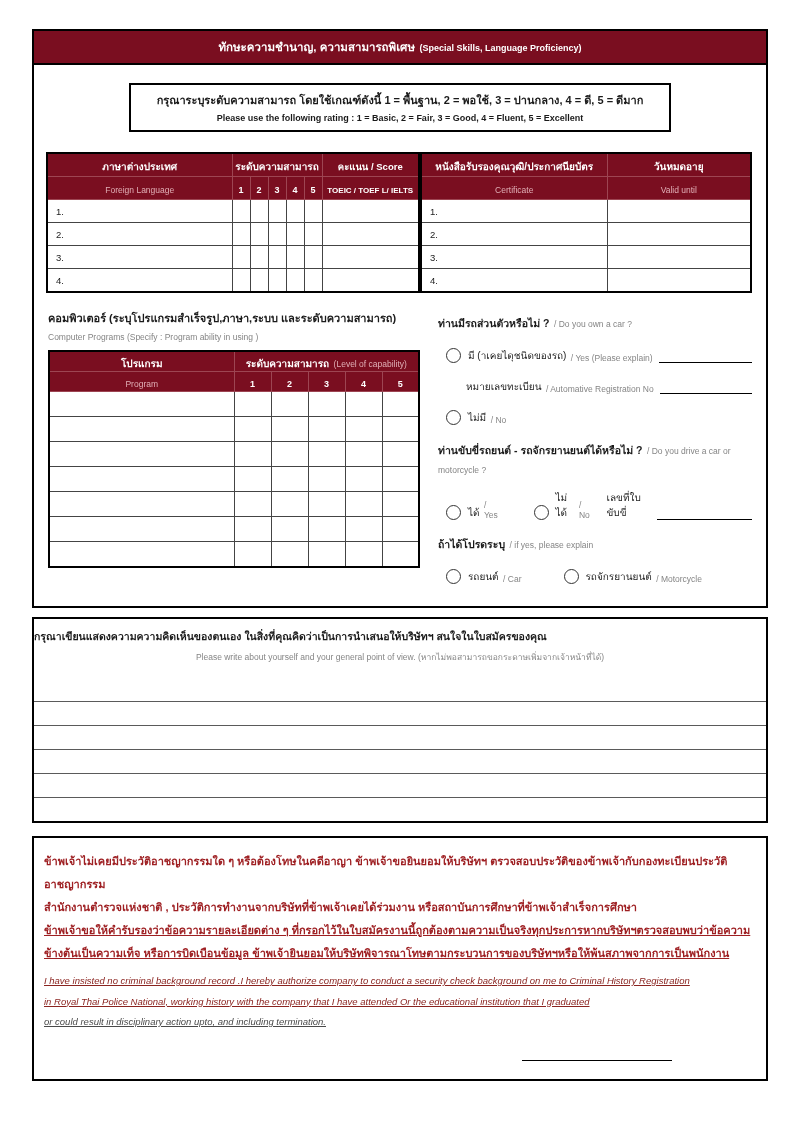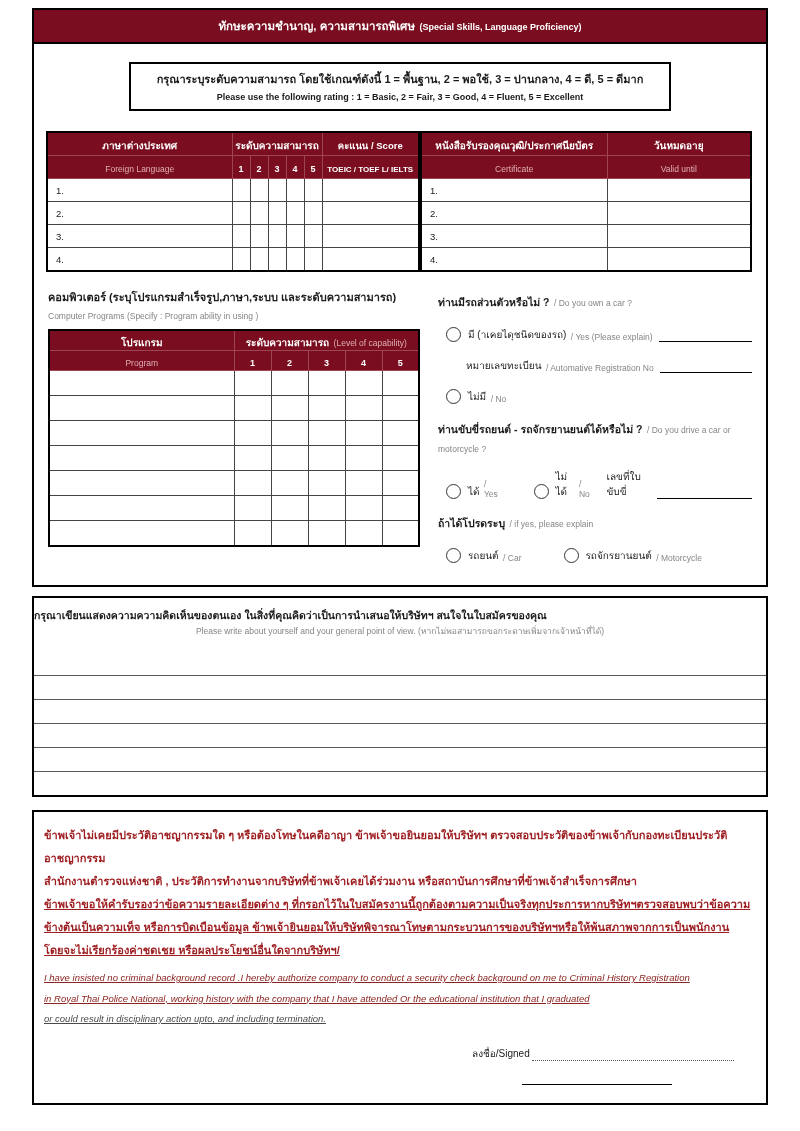--- a/index.html
+++ b/index.html
@@ -1,19 +1,19 @@
 <!DOCTYPE html>
 <html><head>
 <meta charset="utf-8">
 <style>
   html,body{margin:0;padding:0;background:#fff;}
   body{width:800px;height:1131px;font-family:"Liberation Sans",sans-serif;color:#1a1a1a;position:relative;overflow:hidden;}
   .box{margin:0 32px;border:2px solid #000;background:#fff;}
   
-  #box1{margin-top:8px;}
+  #box1{margin-top:29px;}
   .titlebar{background:#7a0e20;border-bottom:2px solid #000;text-align:center;padding:6px 0 7px;}
   .titlebar .th{color:#fff;font-weight:bold;font-size:11.5px;}
   .titlebar .en{color:#fff;font-weight:bold;font-size:9px;}
   .rating-box{width:530px;margin:18px auto 0;border:2px solid #000;text-align:center;padding:6px 4px 7px;}
   .rating-box .th{font-size:11px;font-weight:bold;}
   .rating-box .en{font-size:9px;font-weight:bold;margin-top:4px;}
   .tables-row{display:flex;justify-content:flex-start;padding:20px 12px 0;}
   table{border-collapse:collapse;border:2px solid #000;table-layout:fixed;}
   th{background:#7a0e20;font-weight:bold;border:1px solid #9d4552;padding:0;}
   th .hth{color:#fff;font-size:10px;font-weight:bold;}
@@ -37,21 +37,21 @@
   .opt-th{font-size:10px;}
   .vrow{display:flex;align-items:flex-end;margin-top:13px;}
   .vrow.ind{margin-left:8px;}
   .radio{width:13px;height:13px;border:1.5px solid #333;border-radius:50%;display:inline-block;flex:0 0 auto;margin-right:7px;background:#fff;}
   .fline{border-bottom:1.2px solid #000;flex:1;height:12px;margin-left:6px;}
   .fline.fixed{flex:0 0 95px;}
   .gap{width:42px;}
   
   #box2{margin-top:9px;}
   .about-title{font-size:10.5px;font-weight:bold;text-align:left;margin-top:9px;}
-  .about-sub{font-size:8.5px;color:#858585;text-align:center;}
+  .about-sub{font-size:8.5px;color:#858585;text-align:center;margin-top:5px;}
   .wlines{margin-top:14px;}
   .wline{height:23px;border-bottom:1.2px solid #5a5a5a;margin:0;}
   .wline:last-child{border-bottom:none;}
   
   #box3{margin-top:13px;padding:12px 10px 14px;box-sizing:border-box;}
   .dth{color:#9e1f22;font-size:11px;font-weight:600;line-height:23px;}
   .dth.u{text-decoration:underline;}
   .den{font-size:9.5px;font-style:italic;color:#4a4a4a;text-decoration:underline;line-height:20.5px;}
   .den.red{color:#8b2420;}
   .den-wrap{margin-top:6px;}
@@ -335,33 +335,28 @@
       <div class="wline"></div>
     </div>
 </div>
 
 <div class="box" id="box3">
   <div id="dth-wrap">
       <div class="dth">ข้าพเจ้าไม่เคยมีประวัติอาชญากรรมใด ๆ หรือต้องโทษในคดีอาญา  ข้าพเจ้าขอยินยอมให้บริษัทฯ ตรวจสอบประวัติของข้าพเจ้ากับกองทะเบียนประวัติอาชญากรรม</div>
       <div class="dth">สำนักงานตำรวจแห่งชาติ , ประวัติการทำงานจากบริษัทที่ข้าพเจ้าเคยได้ร่วมงาน หรือสถาบันการศึกษาที่ข้าพเจ้าสำเร็จการศึกษา</div>
       <div class="dth u">ข้าพเจ้าขอให้คำรับรองว่าข้อความรายละเอียดต่าง ๆ ที่กรอกไว้ในใบสมัครงานนี้ถูกต้องตามความเป็นจริงทุกประการหากบริษัทฯตรวจสอบพบว่าข้อความ</div>
       <div class="dth u">ข้างต้นเป็นความเท็จ หรือการบิดเบือนข้อมูล ข้าพเจ้ายินยอมให้บริษัทพิจารณาโทษตามกระบวนการของบริษัทฯหรือให้พ้นสภาพจากการเป็นพนักงาน</div>
-      <div class="dth u">โดยจะไม่เรียกร้องค่าชดเชย หรือผลประโยชน์อื่นใดจากบริษัทฯ/</div>
     </div>
   <div class="den-wrap" id="den-wrap">
       <div class="den red">I have insisted no criminal background record .I hereby authorize company to conduct a security check background on me to Criminal History Registration</div>
       <div class="den red">in Royal Thai Police National, working history with the company that I have attended Or the educational institution that I graduated</div>
       <div class="den">or could result in disciplinary action upto, and including termination.</div>
     </div>
 
   <div class="sig-block">
-    <div class="sig-line1">
-      <span>ลงชื่อ/Signed</span>
-      <span class="dots"></span>
-    </div>
     <div class="sig-line2">
 
       <span class="sig-uline"></span>
 
     </div>
 
   </div>
 </div>
 
 </body></html>

